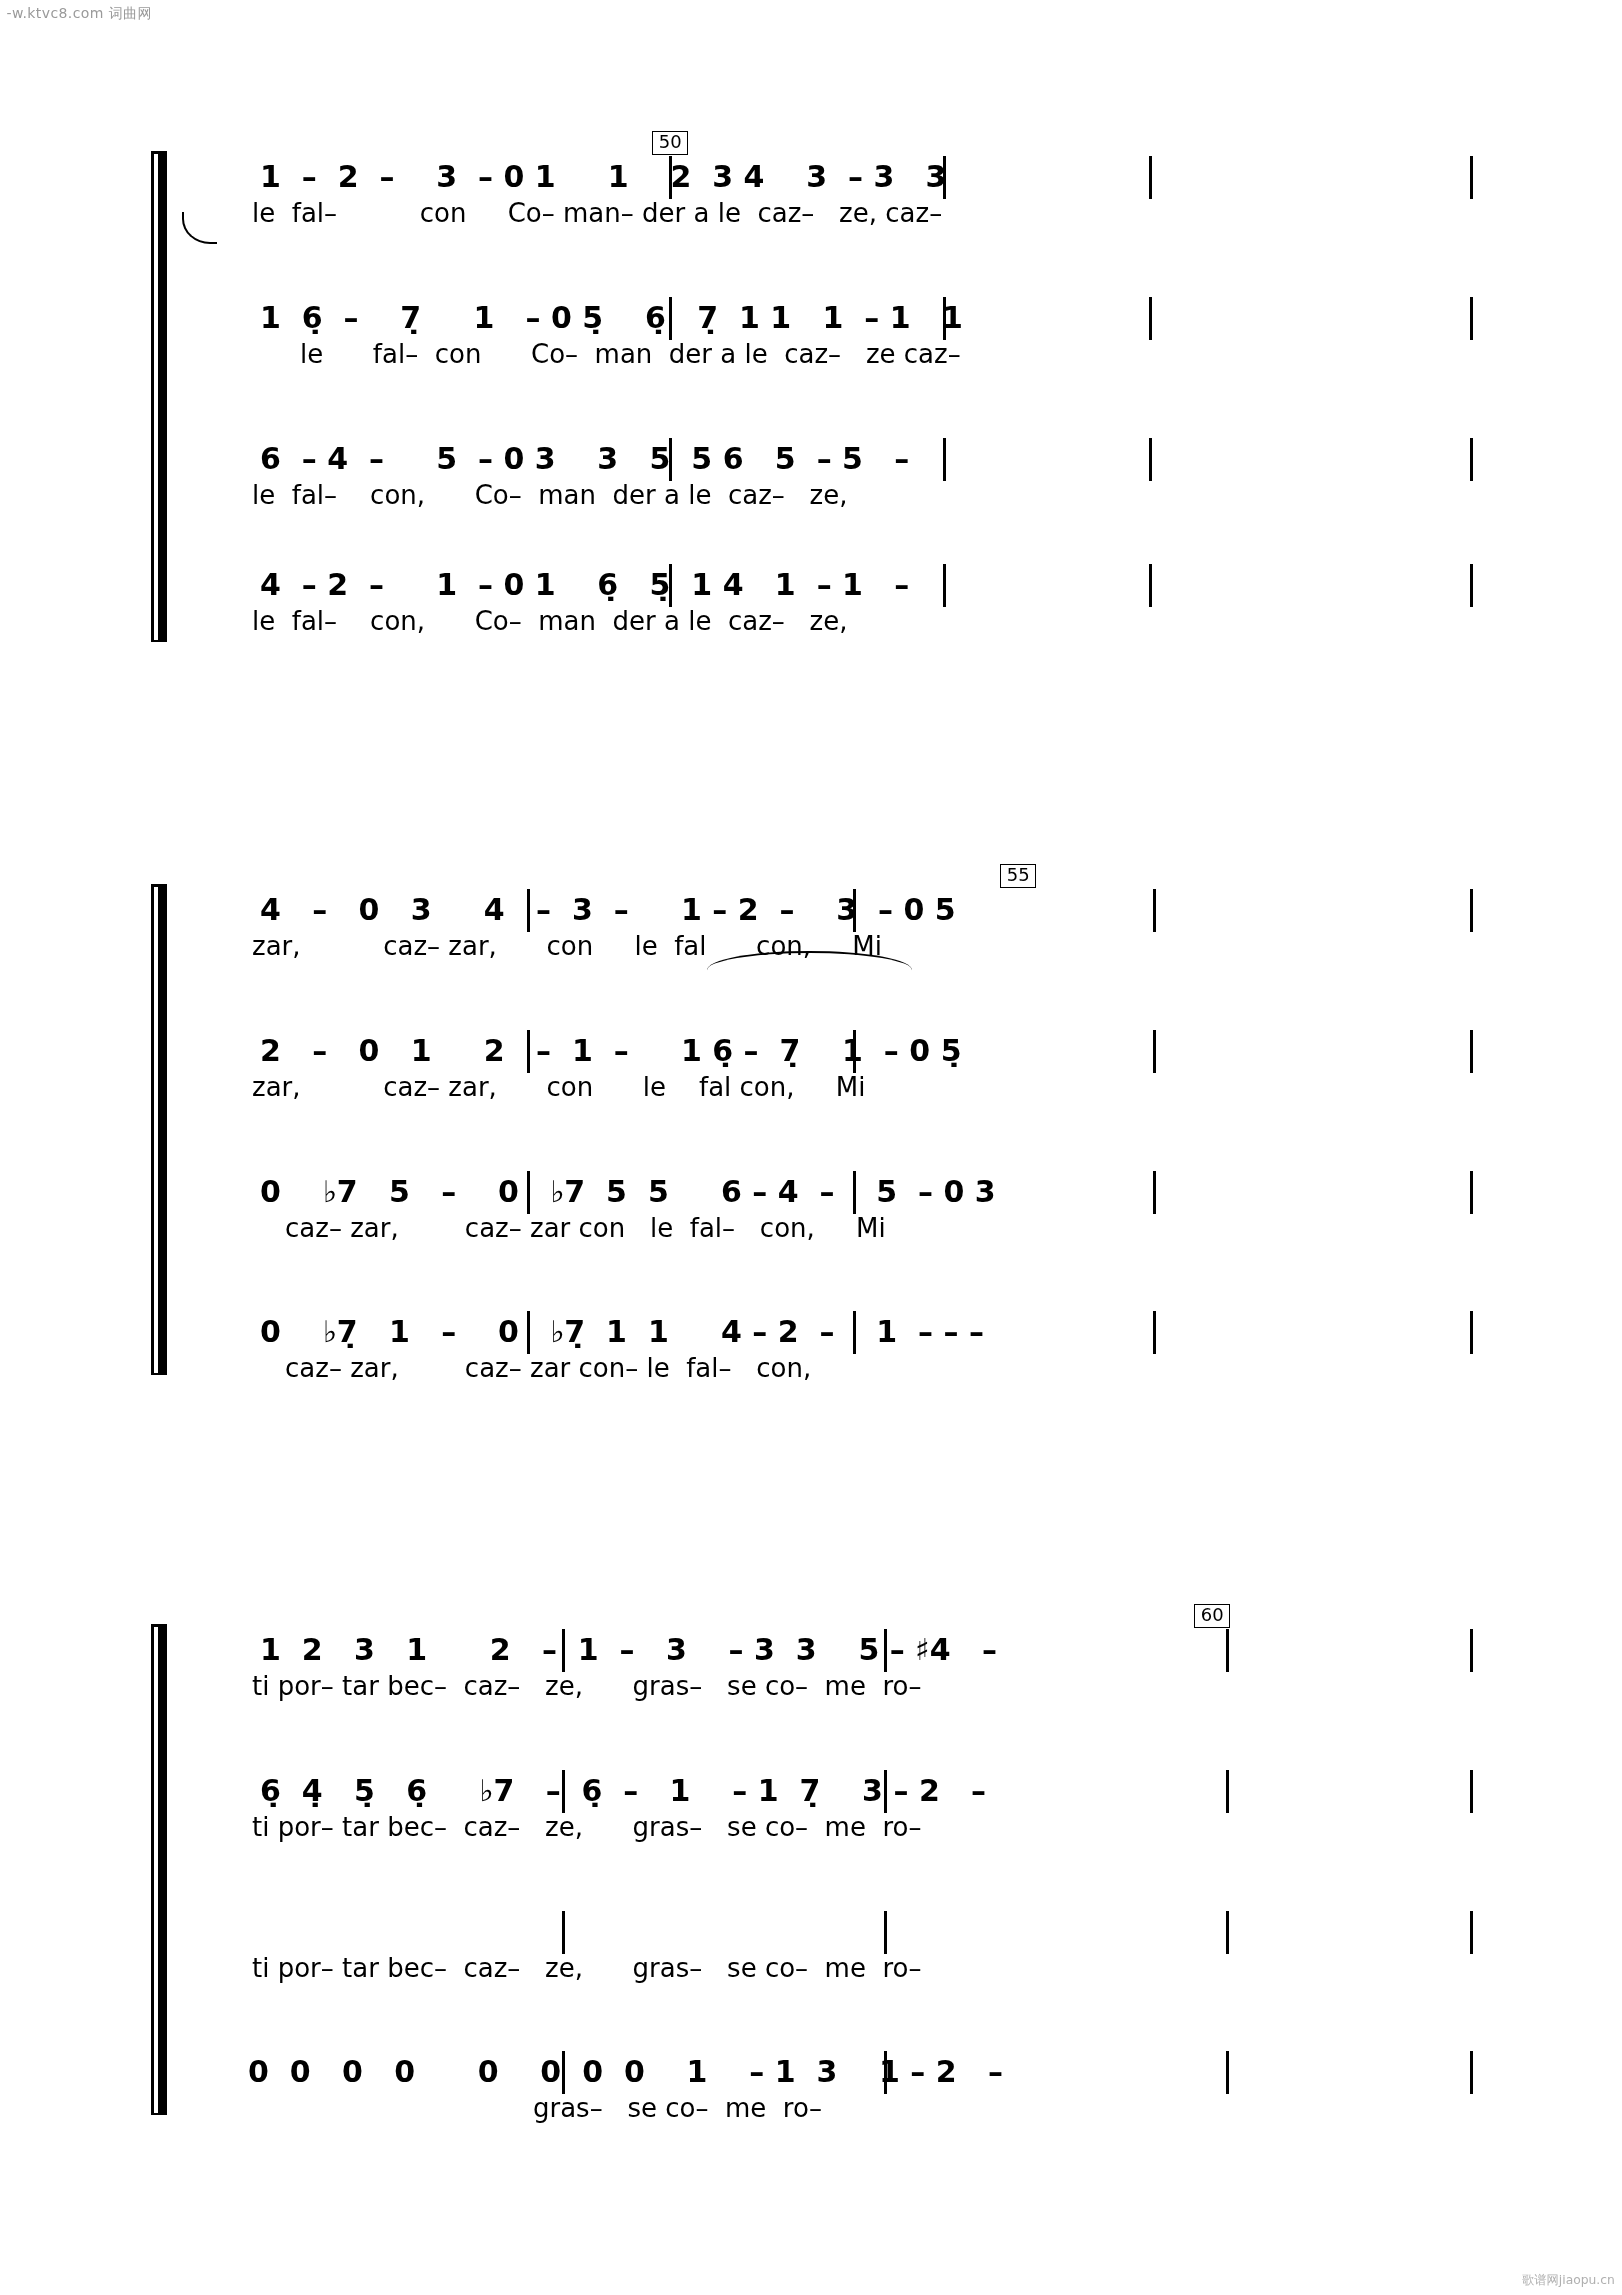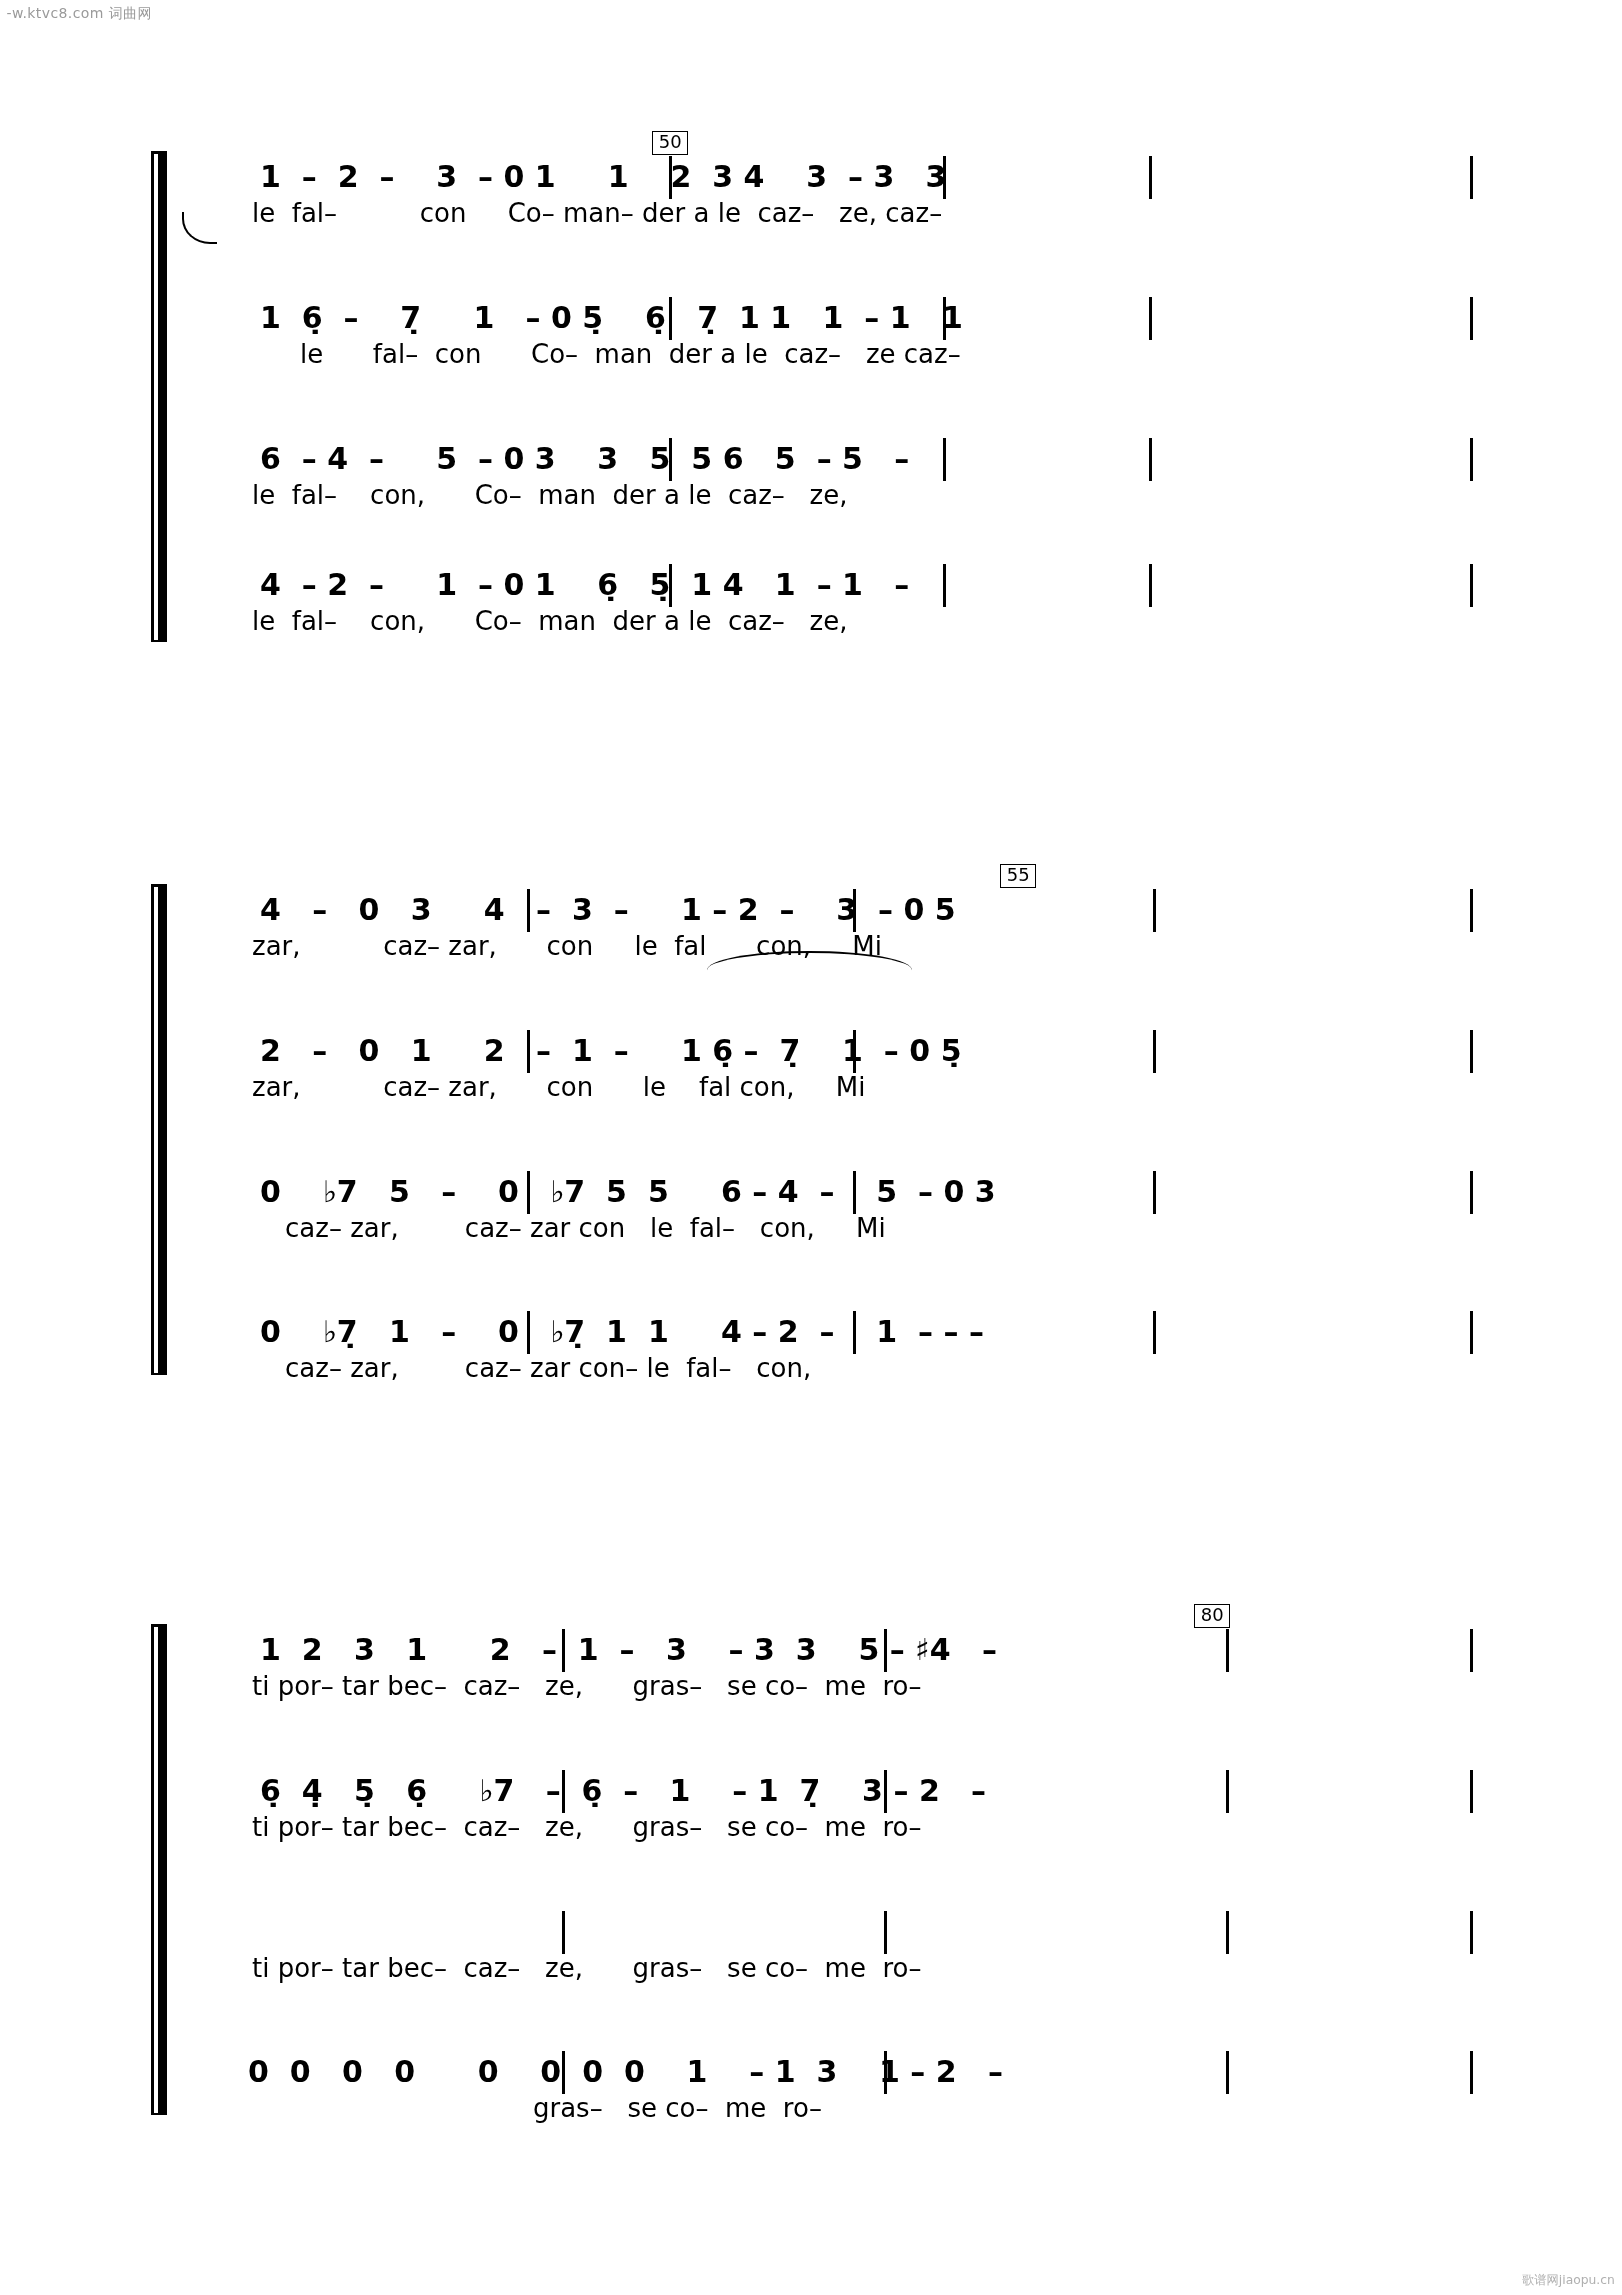--- a/index.html
+++ b/index.html
@@ -238,21 +238,21 @@
 </div>
 
 <div class="system" style="top:1624px; width:1318px; height:524px;">
   <div class="bracket" style="height:491px;">
     <div class="thin"></div>
     <div class="cap-top"></div>
     <div class="cap-bot"></div>
     <div class="thick"></div>
   </div>
 
-  <div class="measure-num" style="left:1043px; top:-20.5px;">80</div>
+  <div class="measure-num" style="left:1043px; top:-20.5px;">60</div>
 
   <div class="staffline" style="top:8.2px;">
     <div class="notes" style="left:57px;">1  2   3   1      2   –  1  –   3    – 3  3    5 – ♯4   –</div>
     <div class="lyrics" style="left:49px;">ti por– tar bec–  caz–   ze,      gras–   se co–  me  ro–</div>
     <div class="barline" style="left:383px;"></div>
     <div class="barline" style="left:705px;"></div>
     <div class="barline" style="left:1047px;"></div>
     <div class="barline" style="left:1291px;"></div>
   </div>
 

